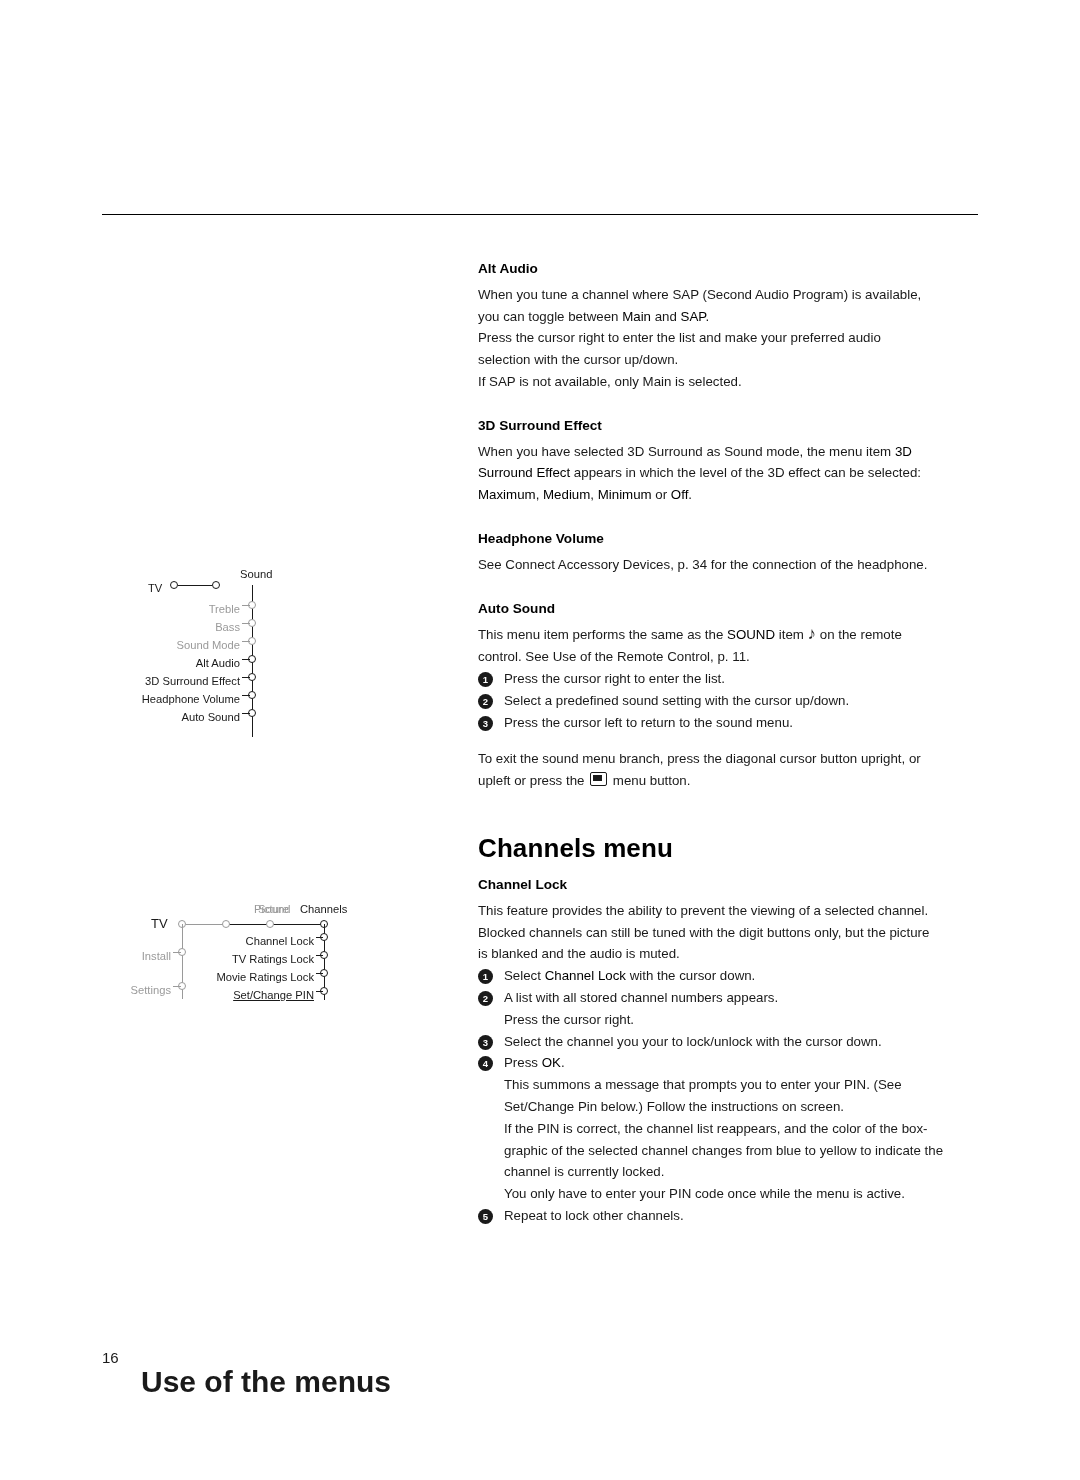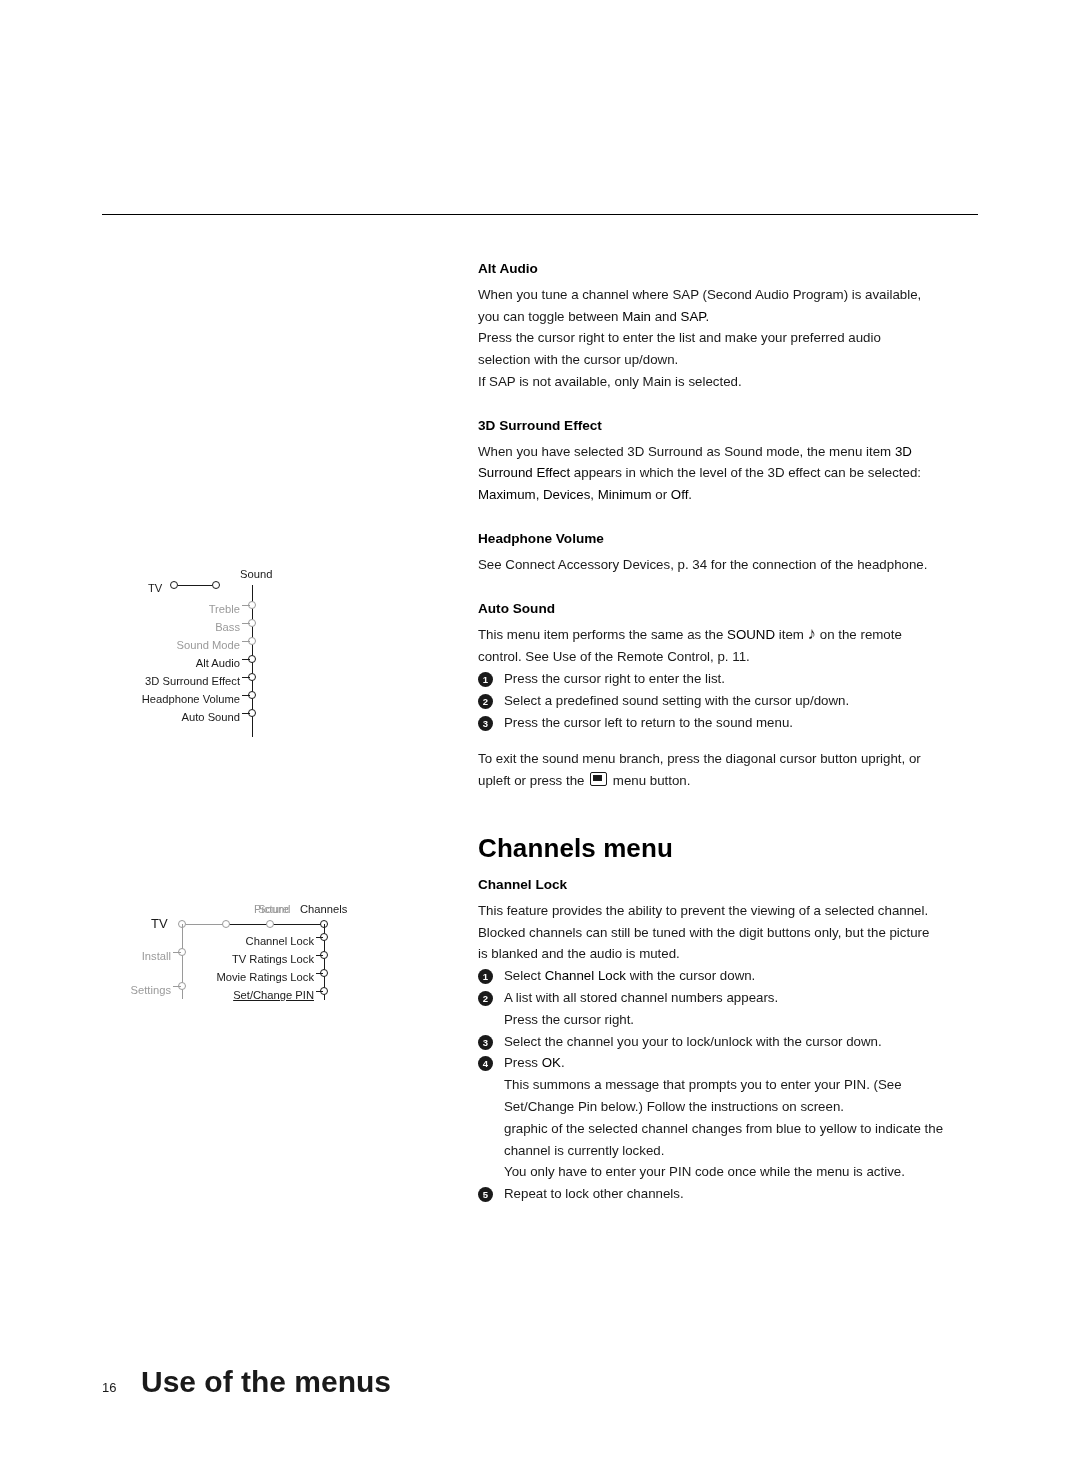--- a/index.html
+++ b/index.html
@@ -137,22 +137,22 @@
   .node.gray { border-color: #9a9a9a; }
   .line {
     position: absolute;
     background: #1a1a1a;
   }
   .line.gray { background: #9a9a9a; }
   
   .footer-num {
     position: absolute;
     left: 102px;
-    top: 1380px;
-    font-size: 13px;
+    top: 1349px;
+    font-size: 15px;
     color: #1a1a1a;
   }
   .footer-title {
     position: absolute;
     left: 141px;
     top: 1365px;
     font-size: 30px;
     font-weight: bold;
     color: #1a1a1a;
   }
@@ -255,21 +255,21 @@
     <div class="para"><span>you can toggle between </span><b>Main</b><span> and </span><b>SAP</b><span>.</span></div>
     <div class="para">Press the cursor right to enter the list and make your preferred audio</div>
     <div class="para">selection with the cursor up/down.</div>
     <div class="para">If SAP is not available, only Main is selected.</div>
 
     <div class="gap"></div>
 
     <div class="h-sub">3D Surround Effect</div>
     <div class="para"><span>When you have selected 3D Surround as Sound mode, the menu item </span><b>3D</b></div>
     <div class="para"><b>Surround Effect</b><span> appears in which the level of the 3D effect can be selected:</span></div>
-    <div class="para"><b>Maximum</b><span>, </span><b>Devices</b><span>, </span><b>Minimum</b><span> or </span><b>Off</b><span>.</span></div>
+    <div class="para"><b>Maximum</b><span>, </span><b>Medium</b><span>, </span><b>Minimum</b><span> or </span><b>Off</b><span>.</span></div>
 
     <div class="gap"></div>
 
     <div class="h-sub">Headphone Volume</div>
     <div class="para">See Connect Accessory Devices, p. 34 for the connection of the headphone.</div>
 
     <div class="gap"></div>
 
     <div class="h-sub">Auto Sound</div>
     <div class="para"><span>This menu item performs the same as the </span><b>SOUND</b><span> item </span><span style="font-size:17px; font-weight:bold;">♪</span><span> on the remote</span></div>
@@ -307,20 +307,21 @@
       </li>
       <li class="step">
         <span class="num">3</span>
         <span>Select the channel you your to lock/unlock with the cursor down.</span>
       </li>
       <li class="step">
         <span class="num">4</span>
         <div><span>Press </span><b>OK</b><span>.</span></div>
         <div>This summons a message that prompts you to enter your PIN. (See</div>
         <div>Set/Change Pin below.) Follow the instructions on screen.</div>
+        <div>If the PIN is correct, the channel list reappears, and the color of the box-</div>
         <div>graphic of the selected channel changes from blue to yellow to indicate the</div>
         <div>channel is currently locked.</div>
         <div>You only have to enter your PIN code once while the menu is active.</div>
       </li>
       <li class="step">
         <span class="num">5</span>
         <span>Repeat to lock other channels.</span>
       </li>
     </ul>
   </div>

